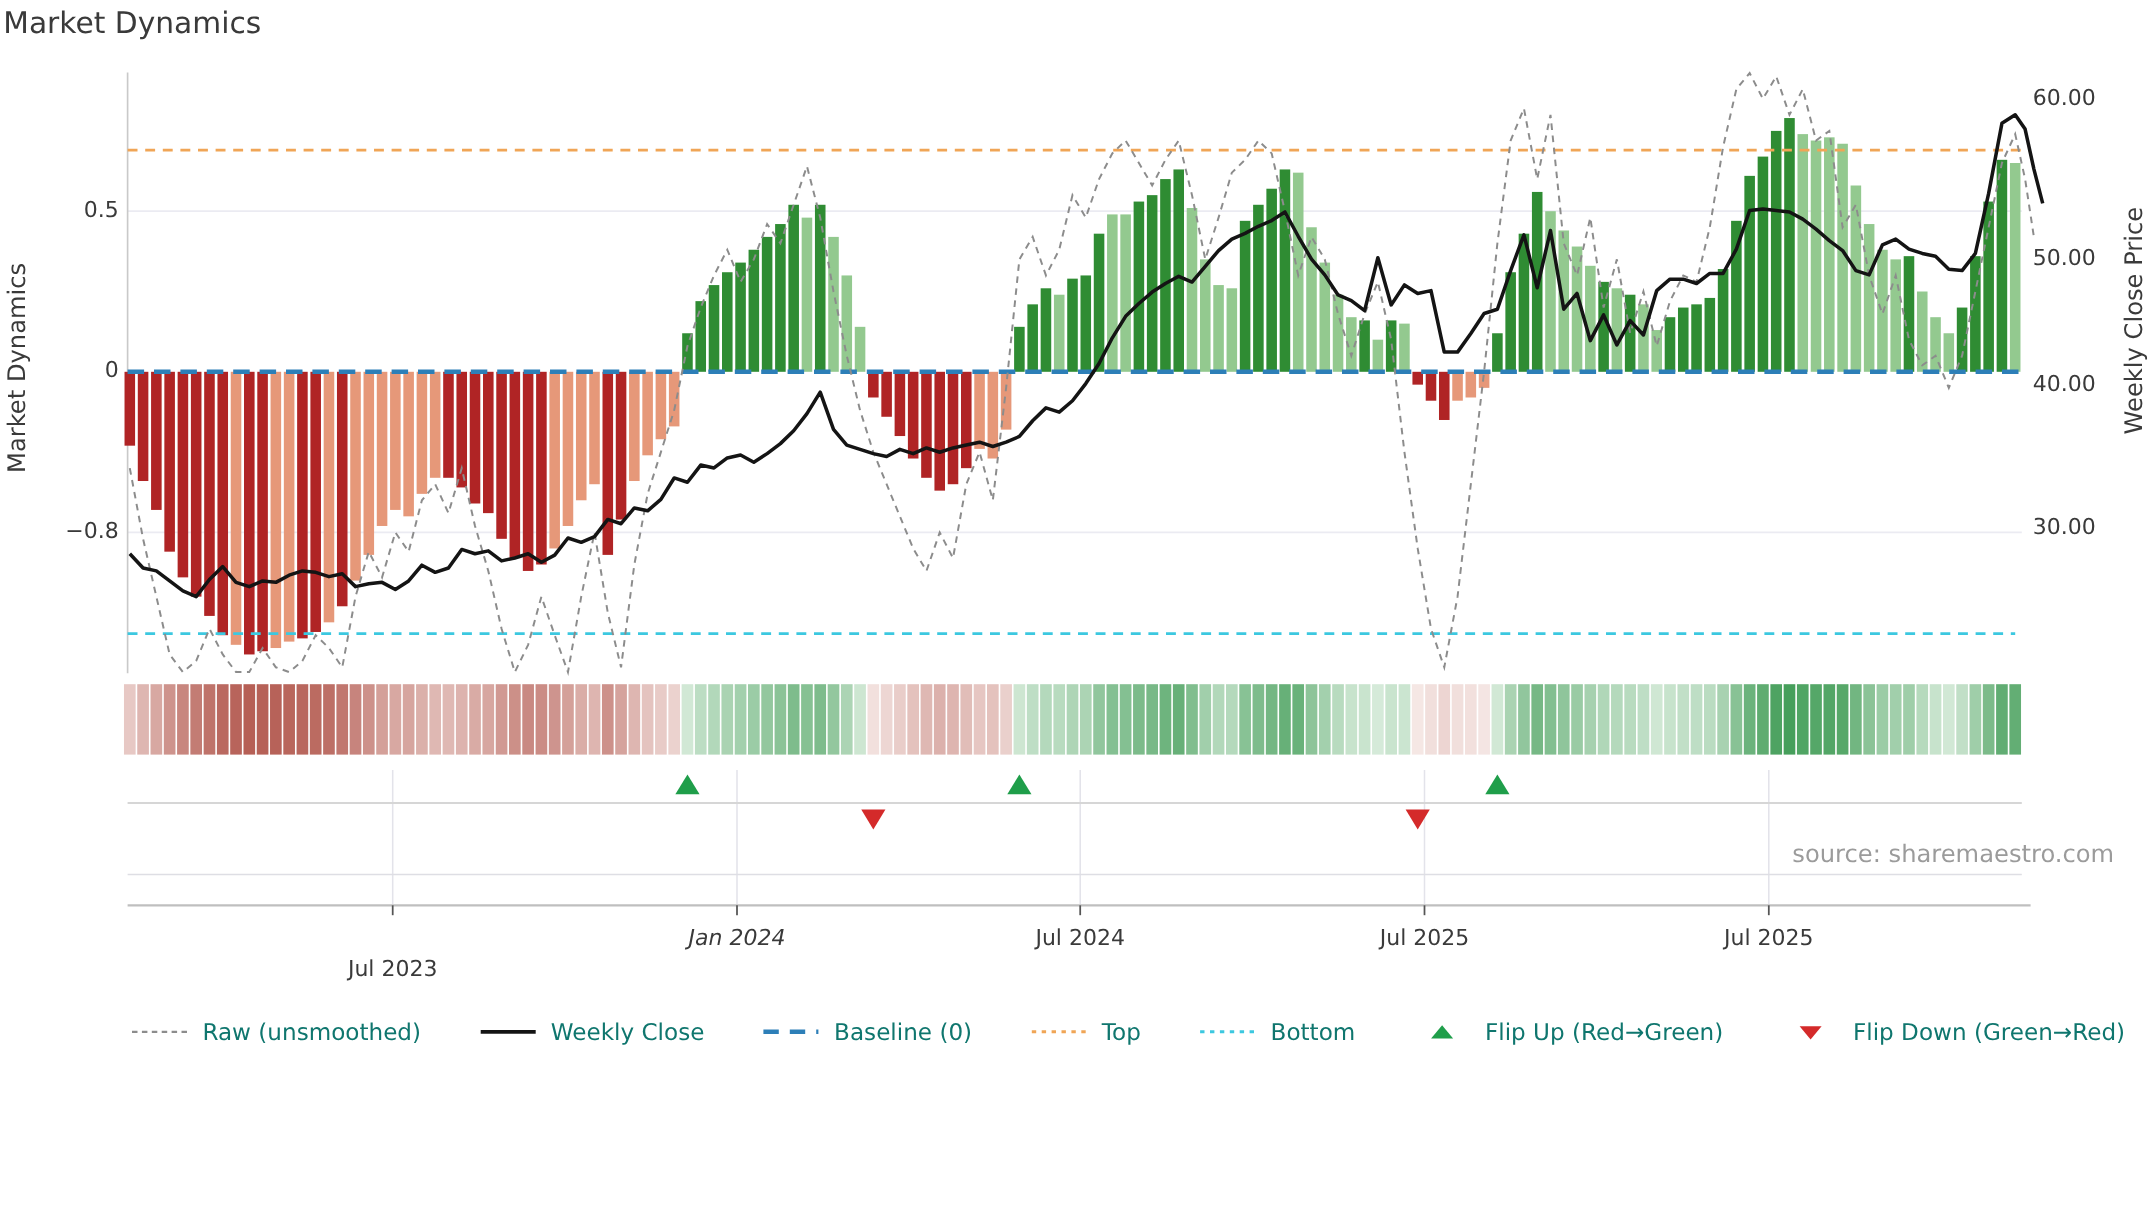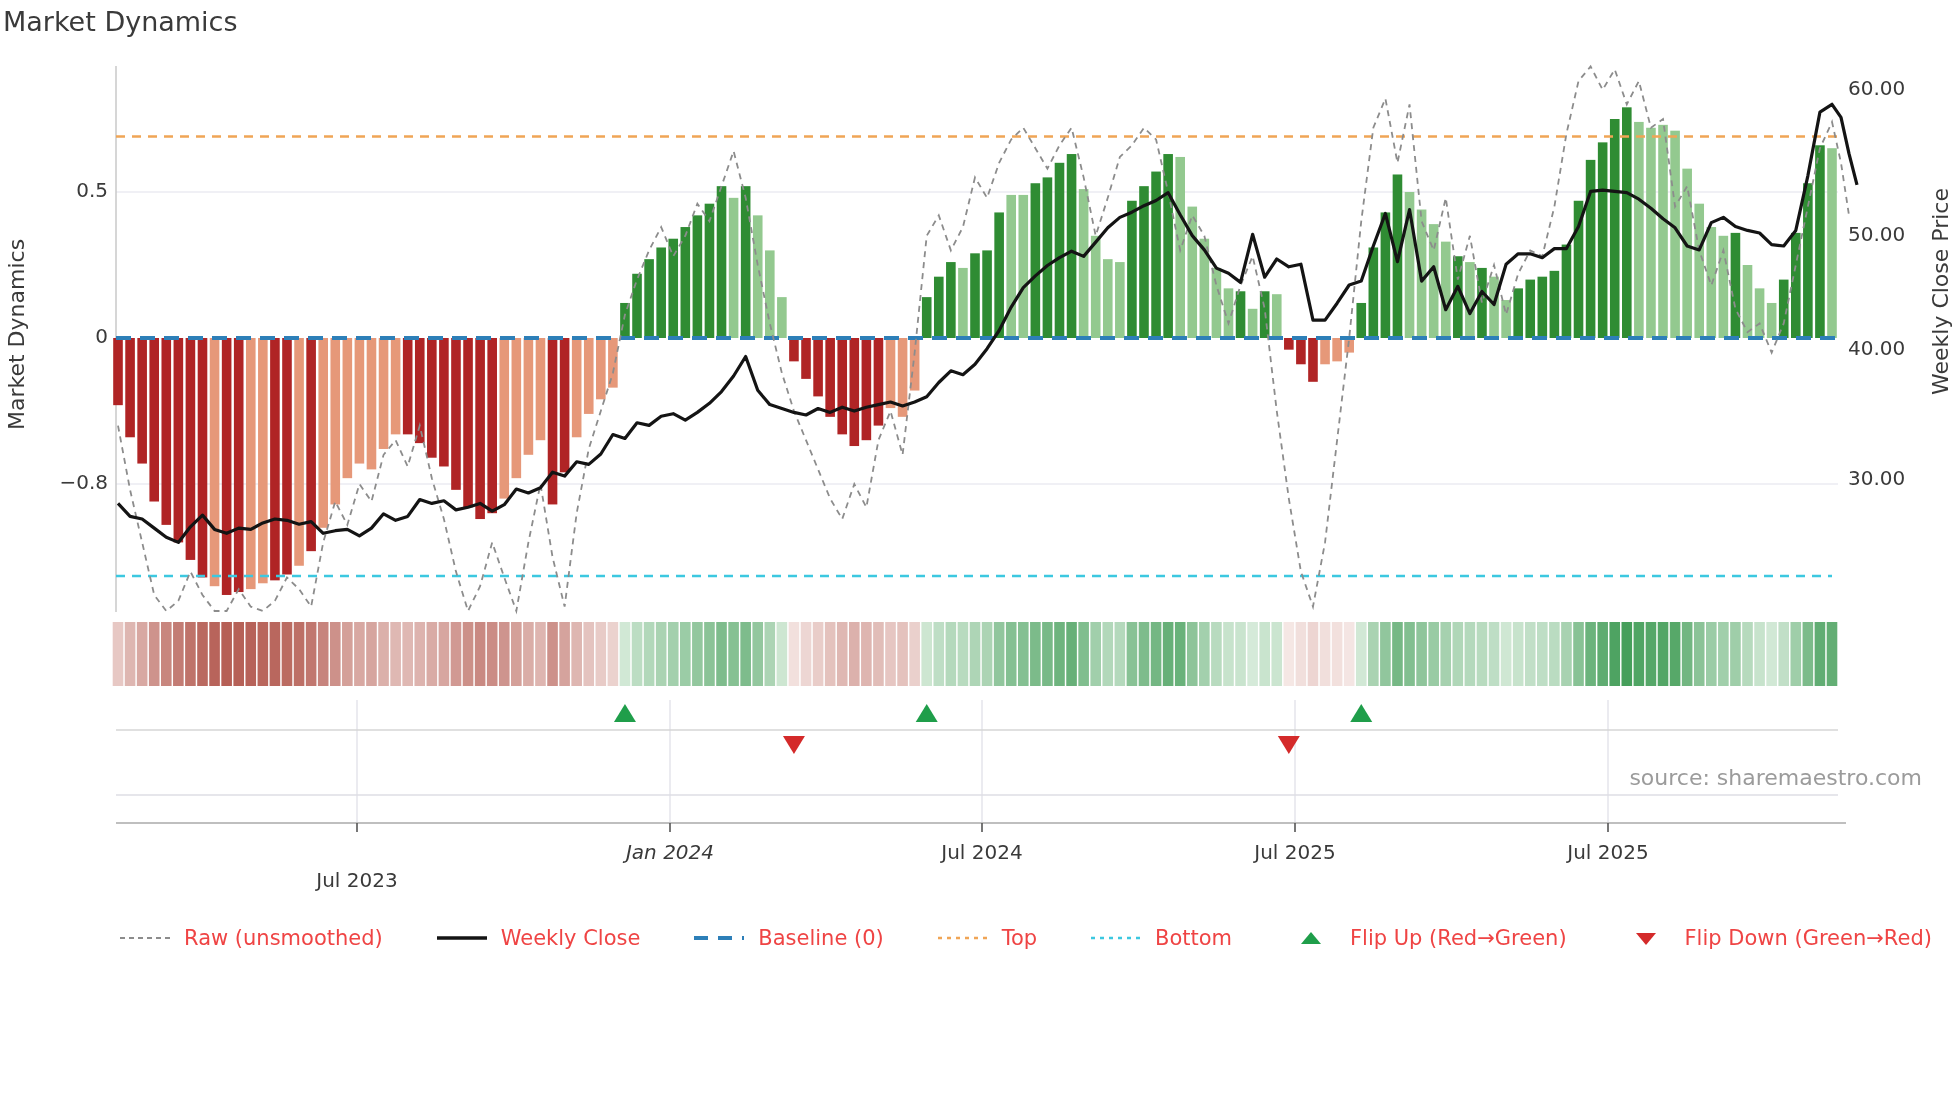--- a/index.html
+++ b/index.html
@@ -9,21 +9,21 @@
   .abs{position:absolute;white-space:nowrap;}
   .title{font-size:27px;color:#3a3a3a;}
   .axis-title{font-size:22px;color:#3a3a3a;}
   .tick-label{font-size:20px;color:#3a3a3a;}
   .rot-left{transform:rotate(-90deg);transform-origin:left top;}
   .rot-right{transform:rotate(-90deg);transform-origin:left top;}
   .source{font-size:22px;color:#9b9b9b;}
   #legend{position:absolute;left:118px;right:28px;top:926px;display:flex;
           justify-content:space-between;align-items:center;}
   .legend-item{display:flex;align-items:center;gap:12px;}
-  .legend-label{font-size:21px;color:#ef4444;}
+  .legend-label{font-size:21px;color:#0f766e;}
 </style>
 </head>
 <body>
 
 <div id="stage">
 
   <div class="abs title" style="left:3px;top:6px;">Market Dynamics</div>
 
   <div class="abs axis-title rot-left" style="left:4px;top:430px;">Market Dynamics</div>
   <div class="abs axis-title rot-right" style="left:1928px;top:395px;">Weekly Close Price</div>

